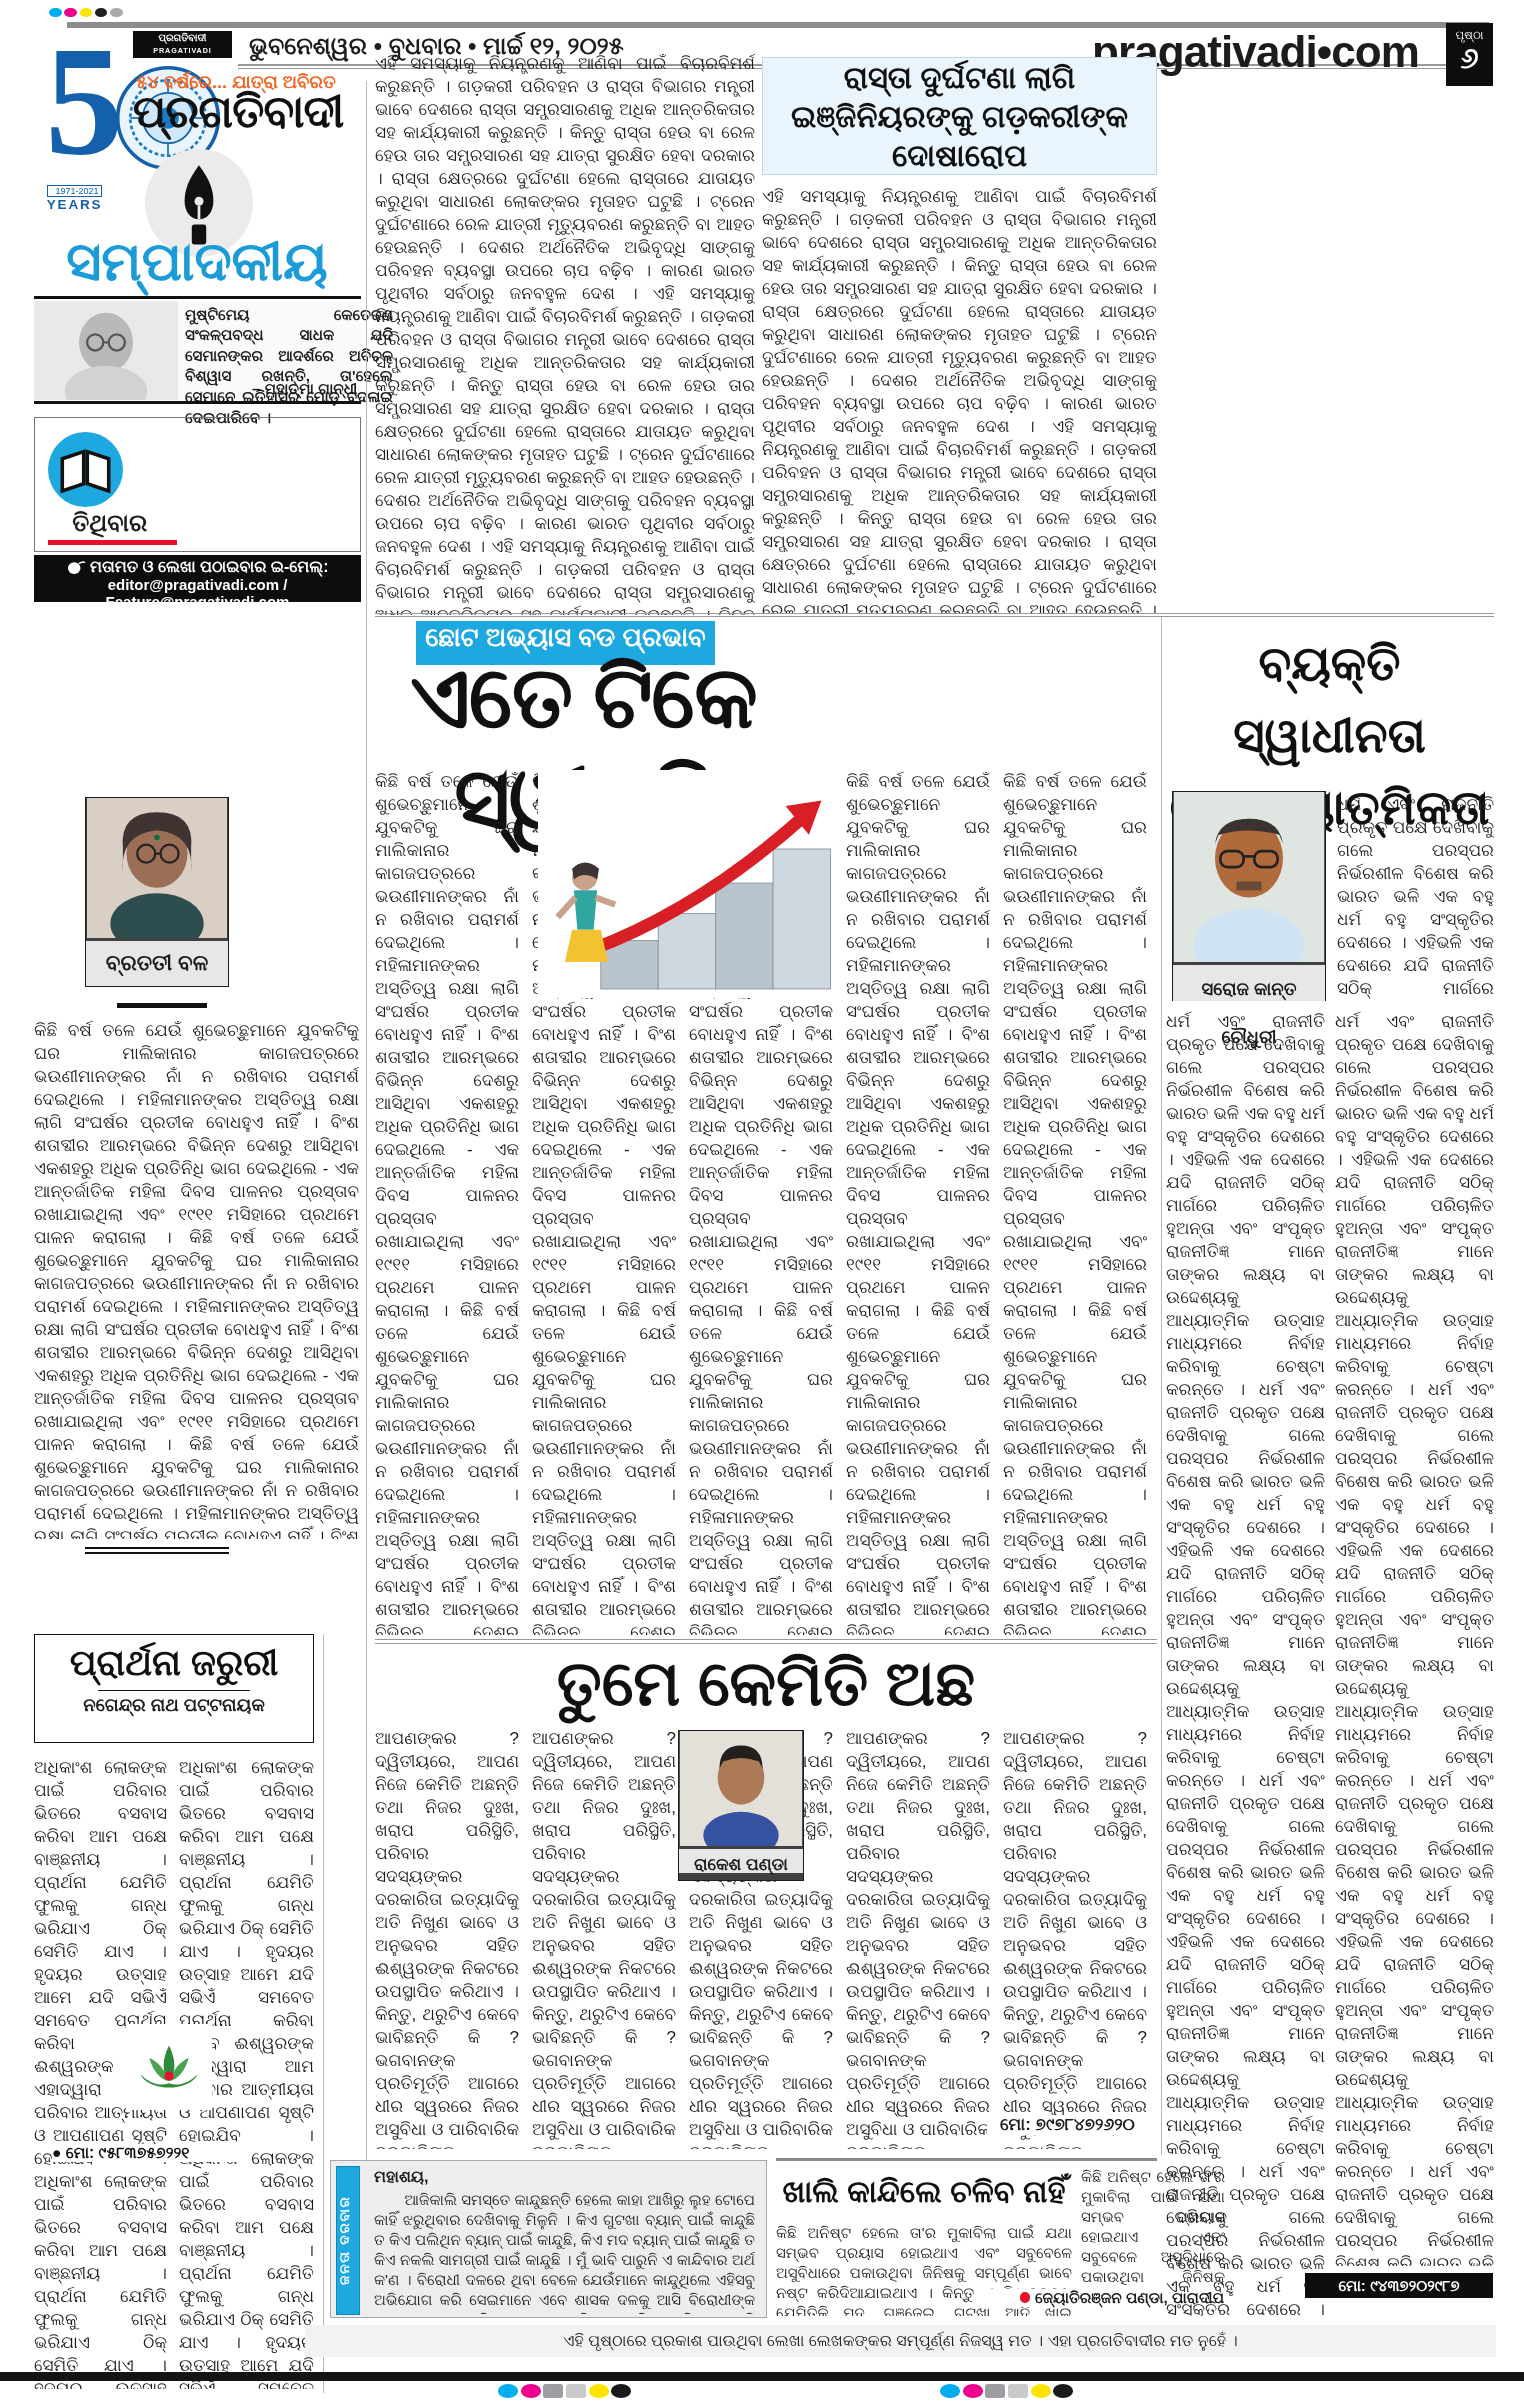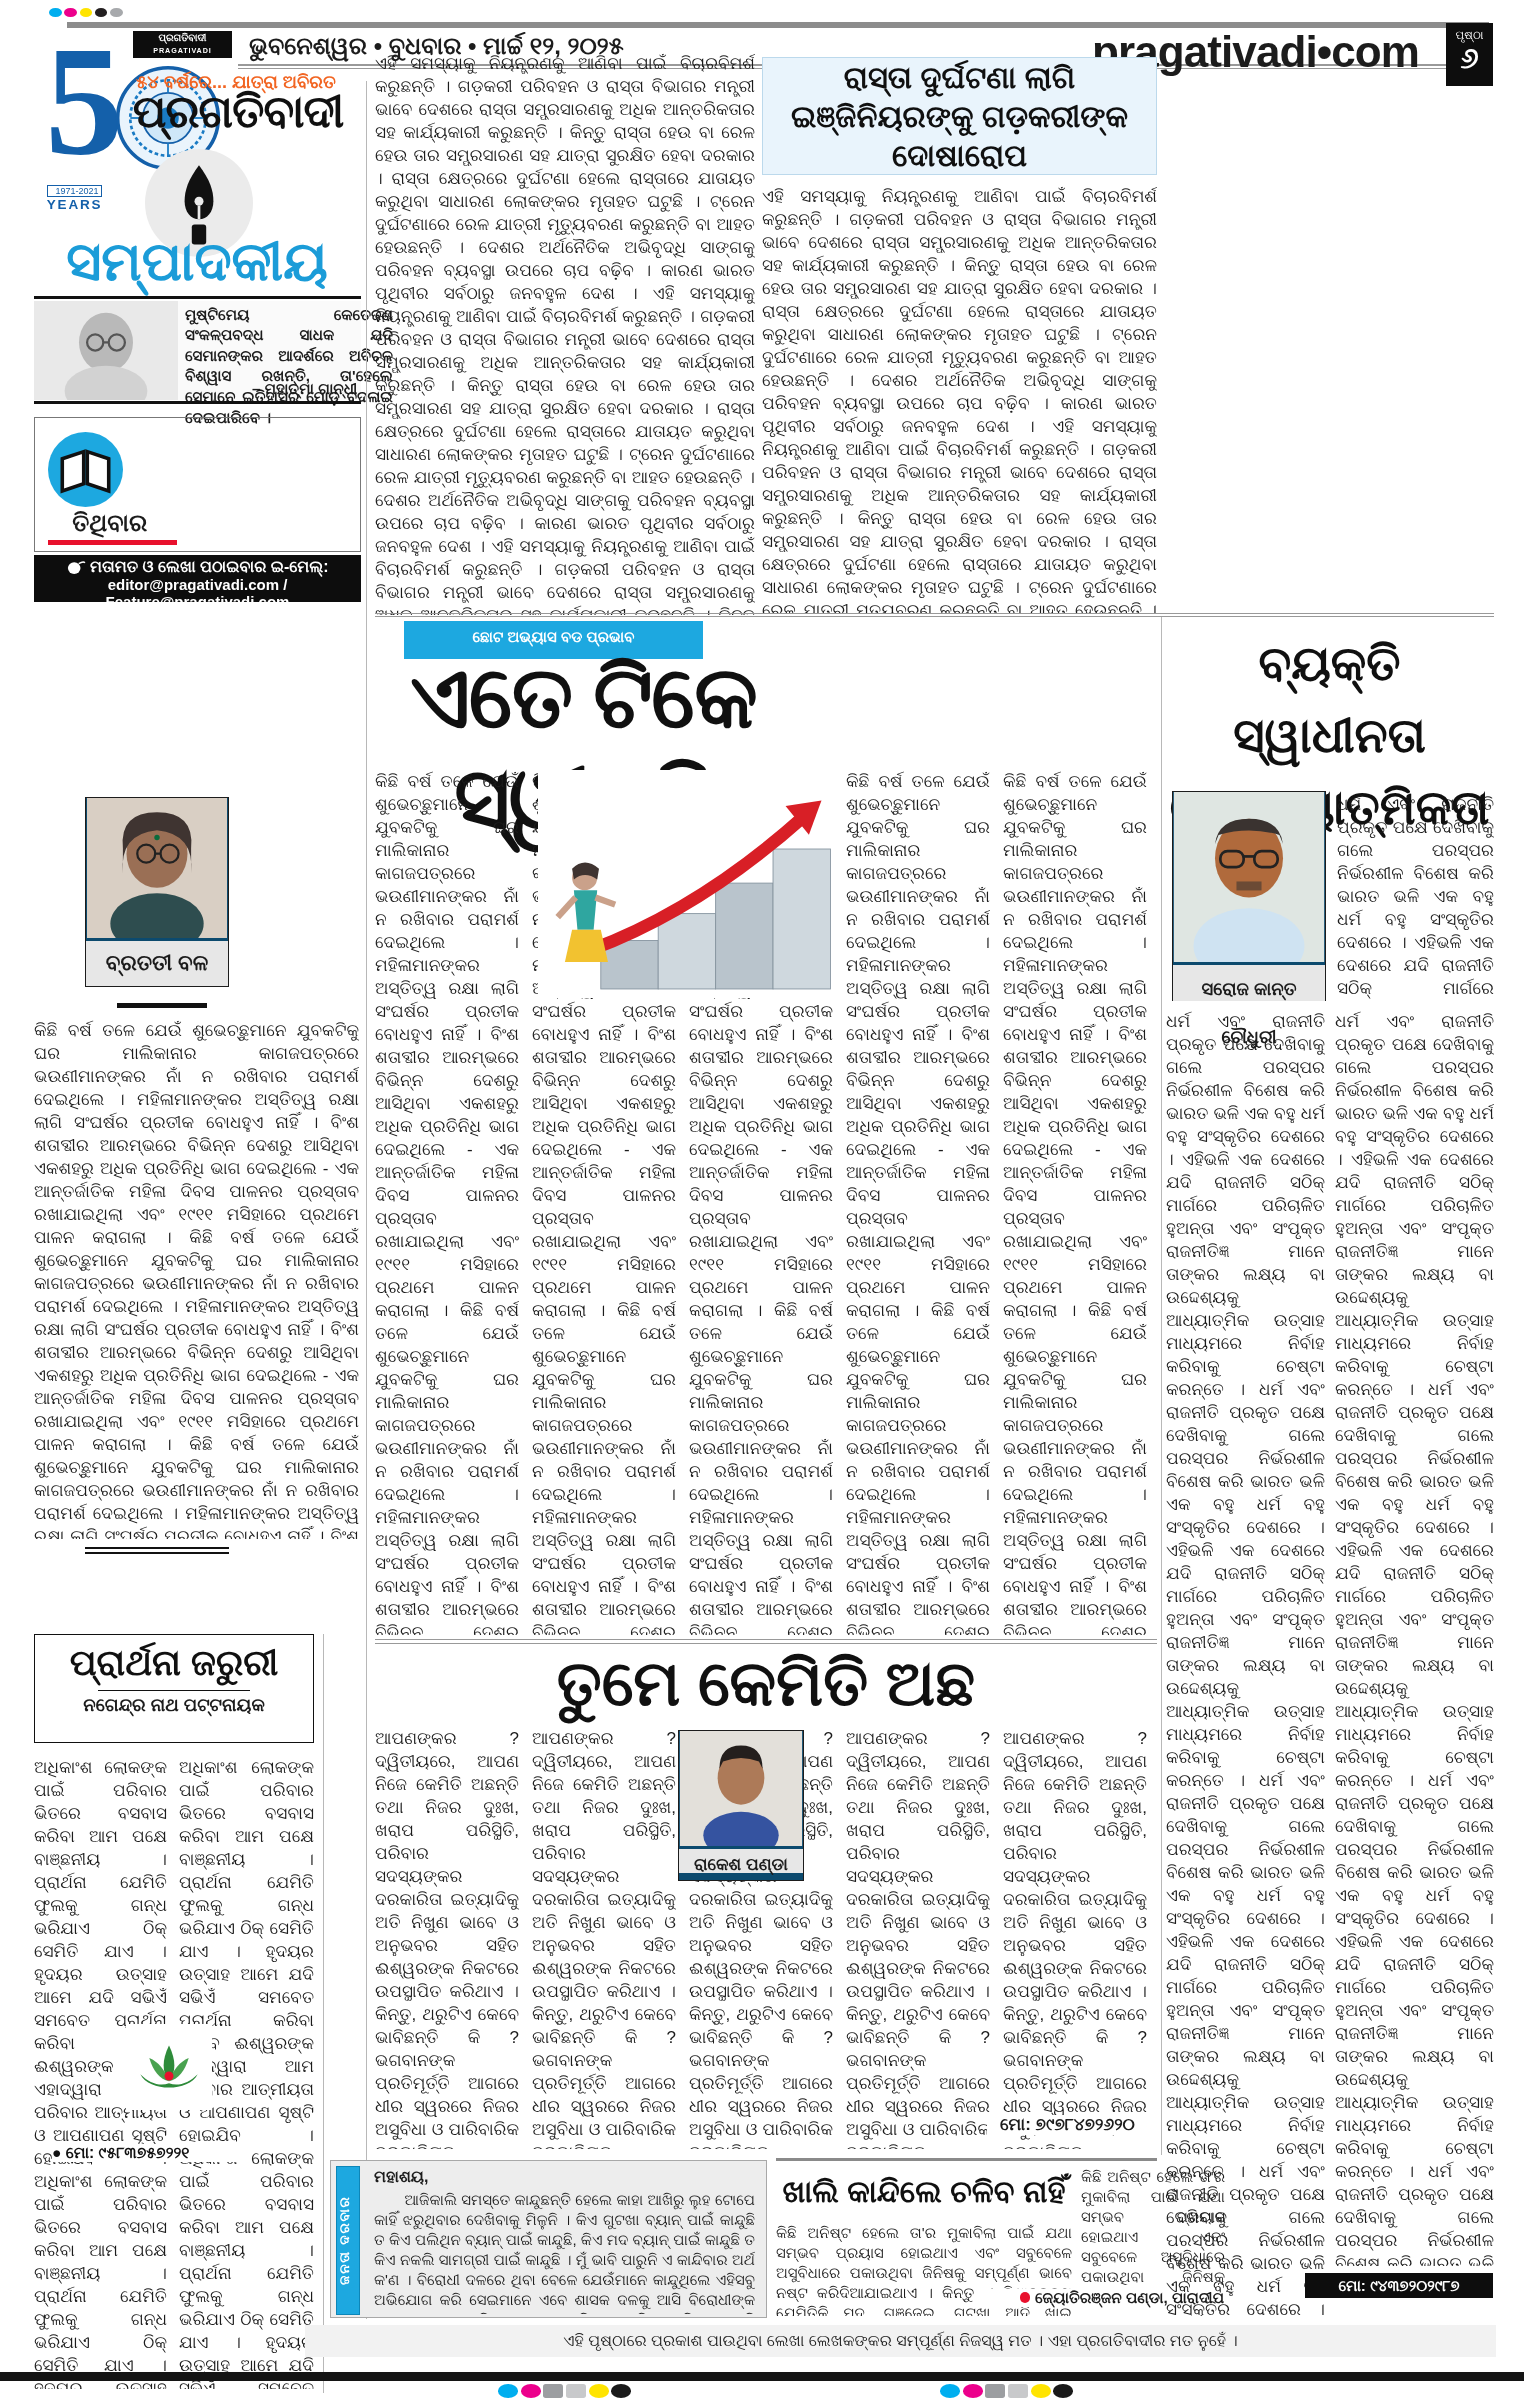--- a/index.html
+++ b/index.html
@@ -7,21 +7,21 @@
   #page{position:relative;width:1525px;height:2401px;background:#fff;overflow:hidden;
         font-family:"Liberation Sans","DejaVu Sans",sans-serif;color:#1c1c1c}
   .abs{position:absolute}
   .just{text-align:justify;text-justify:inter-word}
   .ctr{text-align:center}
   .bold{font-weight:bold}
   .body-text{font-size:17px;line-height:23px;overflow:hidden}
   .small-text{font-size:15px;line-height:20px;overflow:hidden}
   .hline{position:absolute;background:#999}
   .vline{position:absolute;width:0.9px;background:#b8b8b8}
-  .frame{border:1.8px solid #1d1d1d;background:#0c4a6e}
+  .frame{border:1.8px solid #1d1d1d;background:#404040}
   .namebar{background:#e7e7e7;text-align:center;font-weight:bold}
   .dot{display:inline-block;width:20px;height:13.5px;border-radius:50%;margin-right:2.7px}
   .kicker{background:#1da8e0;color:#fff;font-weight:bold;text-align:center}
   .headline{font-weight:bold;color:#101010}
   .redrule{background:#e8112d}
   .blackbar{background:#0d0d0d;color:#fff;text-align:center}
   .pagebox{background:#0d0d0d;color:#fff;text-align:center}
   .striprot{writing-mode:vertical-rl;transform:rotate(180deg);color:#fff;font-weight:bold;
             font-size:13.5px;letter-spacing:1.8px;text-align:center;width:100%;height:100%}
 </style>
@@ -125,21 +125,21 @@
 
   <div class="abs body-text just" style="left:375px;top:52px;width:380px;height:563px">ଏହି ସମସ୍ୟାକୁ ନିୟନ୍ତ୍ରଣକୁ ଆଣିବା ପାଇଁ ବିଚାରବିମର୍ଶ କରୁଛନ୍ତି । ଗଡ଼କରୀ ପରିବହନ ଓ ରାସ୍ତା ବିଭାଗର ମନ୍ତ୍ରୀ ଭାବେ ଦେଶରେ ରାସ୍ତା ସମ୍ପ୍ରସାରଣକୁ ଅଧିକ ଆନ୍ତରିକତାର ସହ କାର୍ଯ୍ୟକାରୀ କରୁଛନ୍ତି । କିନ୍ତୁ ରାସ୍ତା ହେଉ ବା ରେଳ ହେଉ ତାର ସମ୍ପ୍ରସାରଣ ସହ ଯାତ୍ରା ସୁରକ୍ଷିତ ହେବା ଦରକାର । ରାସ୍ତା କ୍ଷେତ୍ରରେ ଦୁର୍ଘଟଣା ହେଲେ ରାସ୍ତାରେ ଯାତାୟତ କରୁଥିବା ସାଧାରଣ ଲୋକଙ୍କର ମୃତାହତ ଘଟୁଛି । ଟ୍ରେନ ଦୁର୍ଘଟଣାରେ ରେଳ ଯାତ୍ରୀ ମୃତ୍ୟୁବରଣ କରୁଛନ୍ତି ବା ଆହତ ହେଉଛନ୍ତି । ଦେଶର ଅର୍ଥନୈତିକ ଅଭିବୃଦ୍ଧି ସାଙ୍ଗକୁ ପରିବହନ ବ୍ୟବସ୍ଥା ଉପରେ ଚାପ ବଢ଼ିବ । କାରଣ ଭାରତ ପୃଥିବୀର ସର୍ବଠାରୁ ଜନବହୁଳ ଦେଶ । ଏହି ସମସ୍ୟାକୁ ନିୟନ୍ତ୍ରଣକୁ ଆଣିବା ପାଇଁ ବିଚାରବିମର୍ଶ କରୁଛନ୍ତି । ଗଡ଼କରୀ ପରିବହନ ଓ ରାସ୍ତା ବିଭାଗର ମନ୍ତ୍ରୀ ଭାବେ ଦେଶରେ ରାସ୍ତା ସମ୍ପ୍ରସାରଣକୁ ଅଧିକ ଆନ୍ତରିକତାର ସହ କାର୍ଯ୍ୟକାରୀ କରୁଛନ୍ତି । କିନ୍ତୁ ରାସ୍ତା ହେଉ ବା ରେଳ ହେଉ ତାର ସମ୍ପ୍ରସାରଣ ସହ ଯାତ୍ରା ସୁରକ୍ଷିତ ହେବା ଦରକାର । ରାସ୍ତା କ୍ଷେତ୍ରରେ ଦୁର୍ଘଟଣା ହେଲେ ରାସ୍ତାରେ ଯାତାୟତ କରୁଥିବା ସାଧାରଣ ଲୋକଙ୍କର ମୃତାହତ ଘଟୁଛି । ଟ୍ରେନ ଦୁର୍ଘଟଣାରେ ରେଳ ଯାତ୍ରୀ ମୃତ୍ୟୁବରଣ କରୁଛନ୍ତି ବା ଆହତ ହେଉଛନ୍ତି । ଦେଶର ଅର୍ଥନୈତିକ ଅଭିବୃଦ୍ଧି ସାଙ୍ଗକୁ ପରିବହନ ବ୍ୟବସ୍ଥା ଉପରେ ଚାପ ବଢ଼ିବ । କାରଣ ଭାରତ ପୃଥିବୀର ସର୍ବଠାରୁ ଜନବହୁଳ ଦେଶ । ଏହି ସମସ୍ୟାକୁ ନିୟନ୍ତ୍ରଣକୁ ଆଣିବା ପାଇଁ ବିଚାରବିମର୍ଶ କରୁଛନ୍ତି । ଗଡ଼କରୀ ପରିବହନ ଓ ରାସ୍ତା ବିଭାଗର ମନ୍ତ୍ରୀ ଭାବେ ଦେଶରେ ରାସ୍ତା ସମ୍ପ୍ରସାରଣକୁ ଅଧିକ ଆନ୍ତରିକତାର ସହ କାର୍ଯ୍ୟକାରୀ କରୁଛନ୍ତି । କିନ୍ତୁ ରାସ୍ତା ହେଉ ବା ରେଳ ହେଉ ତାର ସମ୍ପ୍ରସାରଣ ସହ ଯାତ୍ରା ସୁରକ୍ଷିତ ହେବା ଦରକାର । ରାସ୍ତା କ୍ଷେତ୍ରରେ ଦୁର୍ଘଟଣା ହେଲେ ରାସ୍ତାରେ ଯାତାୟତ କରୁଥିବା ସାଧାରଣ ଲୋକଙ୍କର ମୃତାହତ ଘଟୁଛି । ଟ୍ରେନ ଦୁର୍ଘଟଣାରେ ରେଳ ଯାତ୍ରୀ ମୃତ୍ୟୁବରଣ କରୁଛନ୍ତି ବା ଆହତ ହେଉଛନ୍ତି । ଦେଶର ଅର୍ଥନୈତିକ ଅଭିବୃଦ୍ଧି ସାଙ୍ଗକୁ ପରିବହନ ବ୍ୟବସ୍ଥା ଉପରେ ଚାପ ବଢ଼ିବ । କାରଣ ଭାରତ ପୃଥିବୀର ସର୍ବଠାରୁ ଜନବହୁଳ ଦେଶ । ଏହି ସମସ୍ୟାକୁ ନିୟନ୍ତ୍ରଣକୁ ଆଣିବା ପାଇଁ ବିଚାରବିମର୍ଶ କରୁଛନ୍ତି । ଗଡ଼କରୀ ପରିବହନ ଓ ରାସ୍ତା ବିଭାଗର ମନ୍ତ୍ରୀ ଭାବେ ଦେଶରେ ରାସ୍ତା ସମ୍ପ୍ରସାରଣକୁ ଅଧିକ ଆନ୍ତରିକତାର ସହ କାର୍ଯ୍ୟକାରୀ କରୁଛନ୍ତି । କିନ୍ତୁ ରାସ୍ତା ହେଉ ବା ରେଳ ହେଉ ତାର ସମ୍ପ୍ରସାରଣ ସହ ଯାତ୍ରା ସୁରକ୍ଷିତ ହେବା ଦରକାର । ରାସ୍ତା କ୍ଷେତ୍ରରେ ଦୁର୍ଘଟଣା ହେଲେ ରାସ୍ତାରେ ଯାତାୟତ କରୁଥିବା ସାଧାରଣ ଲୋକଙ୍କର ମୃତାହତ ଘଟୁଛି । ଟ୍ରେନ ଦୁର୍ଘଟଣାରେ ରେଳ ଯାତ୍ରୀ ମୃତ୍ୟୁବରଣ କରୁଛନ୍ତି ବା ଆହତ ହେଉଛନ୍ତି । ଦେଶର ଅର୍ଥନୈତିକ ଅଭିବୃଦ୍ଧି ସାଙ୍ଗକୁ ପରିବହନ ବ୍ୟବସ୍ଥା ଉପରେ ଚାପ ବଢ଼ିବ । କାରଣ ଭାରତ ପୃଥିବୀର ସର୍ବଠାରୁ ଜନବହୁଳ ଦେଶ । ଏହି ସମସ୍ୟାକୁ ନିୟନ୍ତ୍ରଣକୁ ଆଣିବା ପାଇଁ ବିଚାରବିମର୍ଶ କରୁଛନ୍ତି । ଗଡ଼କରୀ ପରିବହନ ଓ ରାସ୍ତା ବିଭାଗର ମନ୍ତ୍ରୀ ଭାବେ ଦେଶରେ ରାସ୍ତା ସମ୍ପ୍ରସାରଣକୁ ଅଧିକ ଆନ୍ତରିକତାର ସହ କାର୍ଯ୍ୟକାରୀ କରୁଛନ୍ତି । କିନ୍ତୁ ରାସ୍ତା ହେଉ ବା ରେଳ ହେଉ ତାର ସମ୍ପ୍ରସାରଣ ସହ ଯାତ୍ରା ସୁରକ୍ଷିତ ହେବା ଦରକାର । ରାସ୍ତା କ୍ଷେତ୍ରରେ ଦୁର୍ଘଟଣା ହେଲେ ରାସ୍ତାରେ ଯାତାୟତ କରୁଥିବା ସାଧାରଣ ଲୋକଙ୍କର ମୃତାହତ ଘଟୁଛି । ଟ୍ରେନ ଦୁର୍ଘଟଣାରେ ରେଳ ଯାତ୍ରୀ ମୃତ୍ୟୁବରଣ କରୁଛନ୍ତି ବା ଆହତ ହେଉଛନ୍ତି । ଦେଶର ଅର୍ଥନୈତିକ ଅଭିବୃଦ୍ଧି ସାଙ୍ଗକୁ ପରିବହନ ବ୍ୟବସ୍ଥା ଉପରେ ଚାପ ବଢ଼ିବ । କାରଣ ଭାରତ ପୃଥିବୀର ସର୍ବଠାରୁ ଜନବହୁଳ ଦେଶ । </div>
   <div class="abs" style="left:762px;top:57px;width:395px;height:118px;background:#e9f4fc;border:0.9px solid #bcd9ec;display:flex;align-items:center;justify-content:center">
     <div class="headline ctr" style="font-size:30.5px;line-height:39px;padding:0 12.6px">ରାସ୍ତା ଦୁର୍ଘଟଣା ଲାଗି ଇଞ୍ଜିନିୟରଙ୍କୁ ଗଡ଼କରୀଙ୍କ ଦୋଷାରୋପ</div>
   </div>
   <div class="abs body-text just" style="left:762px;top:185px;width:395px;height:429px">ଏହି ସମସ୍ୟାକୁ ନିୟନ୍ତ୍ରଣକୁ ଆଣିବା ପାଇଁ ବିଚାରବିମର୍ଶ କରୁଛନ୍ତି । ଗଡ଼କରୀ ପରିବହନ ଓ ରାସ୍ତା ବିଭାଗର ମନ୍ତ୍ରୀ ଭାବେ ଦେଶରେ ରାସ୍ତା ସମ୍ପ୍ରସାରଣକୁ ଅଧିକ ଆନ୍ତରିକତାର ସହ କାର୍ଯ୍ୟକାରୀ କରୁଛନ୍ତି । କିନ୍ତୁ ରାସ୍ତା ହେଉ ବା ରେଳ ହେଉ ତାର ସମ୍ପ୍ରସାରଣ ସହ ଯାତ୍ରା ସୁରକ୍ଷିତ ହେବା ଦରକାର । ରାସ୍ତା କ୍ଷେତ୍ରରେ ଦୁର୍ଘଟଣା ହେଲେ ରାସ୍ତାରେ ଯାତାୟତ କରୁଥିବା ସାଧାରଣ ଲୋକଙ୍କର ମୃତାହତ ଘଟୁଛି । ଟ୍ରେନ ଦୁର୍ଘଟଣାରେ ରେଳ ଯାତ୍ରୀ ମୃତ୍ୟୁବରଣ କରୁଛନ୍ତି ବା ଆହତ ହେଉଛନ୍ତି । ଦେଶର ଅର୍ଥନୈତିକ ଅଭିବୃଦ୍ଧି ସାଙ୍ଗକୁ ପରିବହନ ବ୍ୟବସ୍ଥା ଉପରେ ଚାପ ବଢ଼ିବ । କାରଣ ଭାରତ ପୃଥିବୀର ସର୍ବଠାରୁ ଜନବହୁଳ ଦେଶ । ଏହି ସମସ୍ୟାକୁ ନିୟନ୍ତ୍ରଣକୁ ଆଣିବା ପାଇଁ ବିଚାରବିମର୍ଶ କରୁଛନ୍ତି । ଗଡ଼କରୀ ପରିବହନ ଓ ରାସ୍ତା ବିଭାଗର ମନ୍ତ୍ରୀ ଭାବେ ଦେଶରେ ରାସ୍ତା ସମ୍ପ୍ରସାରଣକୁ ଅଧିକ ଆନ୍ତରିକତାର ସହ କାର୍ଯ୍ୟକାରୀ କରୁଛନ୍ତି । କିନ୍ତୁ ରାସ୍ତା ହେଉ ବା ରେଳ ହେଉ ତାର ସମ୍ପ୍ରସାରଣ ସହ ଯାତ୍ରା ସୁରକ୍ଷିତ ହେବା ଦରକାର । ରାସ୍ତା କ୍ଷେତ୍ରରେ ଦୁର୍ଘଟଣା ହେଲେ ରାସ୍ତାରେ ଯାତାୟତ କରୁଥିବା ସାଧାରଣ ଲୋକଙ୍କର ମୃତାହତ ଘଟୁଛି । ଟ୍ରେନ ଦୁର୍ଘଟଣାରେ ରେଳ ଯାତ୍ରୀ ମୃତ୍ୟୁବରଣ କରୁଛନ୍ତି ବା ଆହତ ହେଉଛନ୍ତି । ଦେଶର ଅର୍ଥନୈତିକ ଅଭିବୃଦ୍ଧି ସାଙ୍ଗକୁ ପରିବହନ ବ୍ୟବସ୍ଥା ଉପରେ ଚାପ ବଢ଼ିବ । କାରଣ ଭାରତ ପୃଥିବୀର ସର୍ବଠାରୁ ଜନବହୁଳ ଦେଶ । ଏହି ସମସ୍ୟାକୁ ନିୟନ୍ତ୍ରଣକୁ ଆଣିବା ପାଇଁ ବିଚାରବିମର୍ଶ କରୁଛନ୍ତି । ଗଡ଼କରୀ ପରିବହନ ଓ ରାସ୍ତା ବିଭାଗର ମନ୍ତ୍ରୀ ଭାବେ ଦେଶରେ ରାସ୍ତା ସମ୍ପ୍ରସାରଣକୁ ଅଧିକ ଆନ୍ତରିକତାର ସହ କାର୍ଯ୍ୟକାରୀ କରୁଛନ୍ତି । କିନ୍ତୁ ରାସ୍ତା ହେଉ ବା ରେଳ ହେଉ ତାର ସମ୍ପ୍ରସାରଣ ସହ ଯାତ୍ରା ସୁରକ୍ଷିତ ହେବା ଦରକାର । ରାସ୍ତା କ୍ଷେତ୍ରରେ ଦୁର୍ଘଟଣା ହେଲେ ରାସ୍ତାରେ ଯାତାୟତ କରୁଥିବା ସାଧାରଣ ଲୋକଙ୍କର ମୃତାହତ ଘଟୁଛି । ଟ୍ରେନ ଦୁର୍ଘଟଣାରେ ରେଳ ଯାତ୍ରୀ ମୃତ୍ୟୁବରଣ କରୁଛନ୍ତି ବା ଆହତ ହେଉଛନ୍ତି । ଦେଶର ଅର୍ଥନୈତିକ ଅଭିବୃଦ୍ଧି ସାଙ୍ଗକୁ ପରିବହନ ବ୍ୟବସ୍ଥା ଉପରେ ଚାପ ବଢ଼ିବ । କାରଣ ଭାରତ ପୃଥିବୀର ସର୍ବଠାରୁ ଜନବହୁଳ ଦେଶ । ଏହି ସମସ୍ୟାକୁ ନିୟନ୍ତ୍ରଣକୁ ଆଣିବା ପାଇଁ ବିଚାରବିମର୍ଶ କରୁଛନ୍ତି । ଗଡ଼କରୀ ପରିବହନ ଓ ରାସ୍ତା ବିଭାଗର ମନ୍ତ୍ରୀ ଭାବେ ଦେଶରେ ରାସ୍ତା ସମ୍ପ୍ରସାରଣକୁ ଅଧିକ ଆନ୍ତରିକତାର ସହ କାର୍ଯ୍ୟକାରୀ କରୁଛନ୍ତି । କିନ୍ତୁ ରାସ୍ତା ହେଉ ବା ରେଳ ହେଉ ତାର ସମ୍ପ୍ରସାରଣ ସହ ଯାତ୍ରା ସୁରକ୍ଷିତ ହେବା ଦରକାର । ରାସ୍ତା କ୍ଷେତ୍ରରେ ଦୁର୍ଘଟଣା ହେଲେ ରାସ୍ତାରେ ଯାତାୟତ କରୁଥିବା ସାଧାରଣ ଲୋକଙ୍କର ମୃତାହତ ଘଟୁଛି । ଟ୍ରେନ ଦୁର୍ଘଟଣାରେ ରେଳ ଯାତ୍ରୀ ମୃତ୍ୟୁବରଣ କରୁଛନ୍ତି ବା ଆହତ ହେଉଛନ୍ତି । ଦେଶର ଅର୍ଥନୈତିକ ଅଭିବୃଦ୍ଧି ସାଙ୍ଗକୁ ପରିବହନ ବ୍ୟବସ୍ଥା ଉପରେ ଚାପ ବଢ଼ିବ । କାରଣ ଭାରତ ପୃଥିବୀର ସର୍ବଠାରୁ ଜନବହୁଳ ଦେଶ । ଏହି ସମସ୍ୟାକୁ ନିୟନ୍ତ୍ରଣକୁ ଆଣିବା ପାଇଁ ବିଚାରବିମର୍ଶ କରୁଛନ୍ତି । ଗଡ଼କରୀ ପରିବହନ ଓ ରାସ୍ତା ବିଭାଗର ମନ୍ତ୍ରୀ ଭାବେ ଦେଶରେ ରାସ୍ତା ସମ୍ପ୍ରସାରଣକୁ ଅଧିକ ଆନ୍ତରିକତାର ସହ କାର୍ଯ୍ୟକାରୀ କରୁଛନ୍ତି । କିନ୍ତୁ ରାସ୍ତା ହେଉ ବା ରେଳ ହେଉ ତାର ସମ୍ପ୍ରସାରଣ ସହ ଯାତ୍ରା ସୁରକ୍ଷିତ ହେବା ଦରକାର । ରାସ୍ତା କ୍ଷେତ୍ରରେ ଦୁର୍ଘଟଣା ହେଲେ ରାସ୍ତାରେ ଯାତାୟତ କରୁଥିବା ସାଧାରଣ ଲୋକଙ୍କର ମୃତାହତ ଘଟୁଛି । ଟ୍ରେନ ଦୁର୍ଘଟଣାରେ ରେଳ ଯାତ୍ରୀ ମୃତ୍ୟୁବରଣ କରୁଛନ୍ତି ବା ଆହତ ହେଉଛନ୍ତି । ଦେଶର ଅର୍ଥନୈତିକ ଅଭିବୃଦ୍ଧି ସାଙ୍ଗକୁ ପରିବହନ ବ୍ୟବସ୍ଥା ଉପରେ ଚାପ ବଢ଼ିବ । କାରଣ ଭାରତ ପୃଥିବୀର ସର୍ବଠାରୁ ଜନବହୁଳ ଦେଶ । </div>
 
   <div class="hline" style="left:375px;top:613px;width:1119px;height:0.9px"></div>
   <div class="hline" style="left:375px;top:616px;width:1119px;height:0.9px"></div>
 
-  <div class="abs kicker" style="left:404px;top:621px;width:299px;height:38px;font-size:15px;line-height:32px">ଛୋଟ ଅଭ୍ୟାସ ବଡ ପ୍ରଭାବ</div>
+  <div class="abs kicker" style="left:416px;top:621px;width:299px;height:44px;font-size:26px;line-height:32px">ଛୋଟ ଅଭ୍ୟାସ ବଡ ପ୍ରଭାବ</div>
   <div class="abs headline ctr" style="left:287px;top:648px;width:592px;font-size:86px;letter-spacing:-1.8px">ଏତେ ଟିକେ ସ୍ୱୀକୃତି</div>
 
   <div class="abs frame" style="left:85px;top:797px;width:144px;height:190px">
     <svg style="width:100%;height:140px" viewBox="0 0 156 156">
       <rect width="156" height="156" fill="#d9cfc4"></rect>
       <ellipse cx="78" cy="62" rx="34" ry="38" fill="#9a6f55"></ellipse>
       <path d="M40 56 Q36 16 78 16 Q120 16 116 56 L116 84 Q120 40 78 36 Q36 40 40 84 Z" fill="#3f3431"></path>
       <ellipse cx="78" cy="140" rx="52" ry="34" fill="#2e4d4f"></ellipse>
       <circle cx="66" cy="62" r="10" fill="none" stroke="#222" stroke-width="2.5"></circle>
       <circle cx="92" cy="62" r="10" fill="none" stroke="#222" stroke-width="2.5"></circle>

